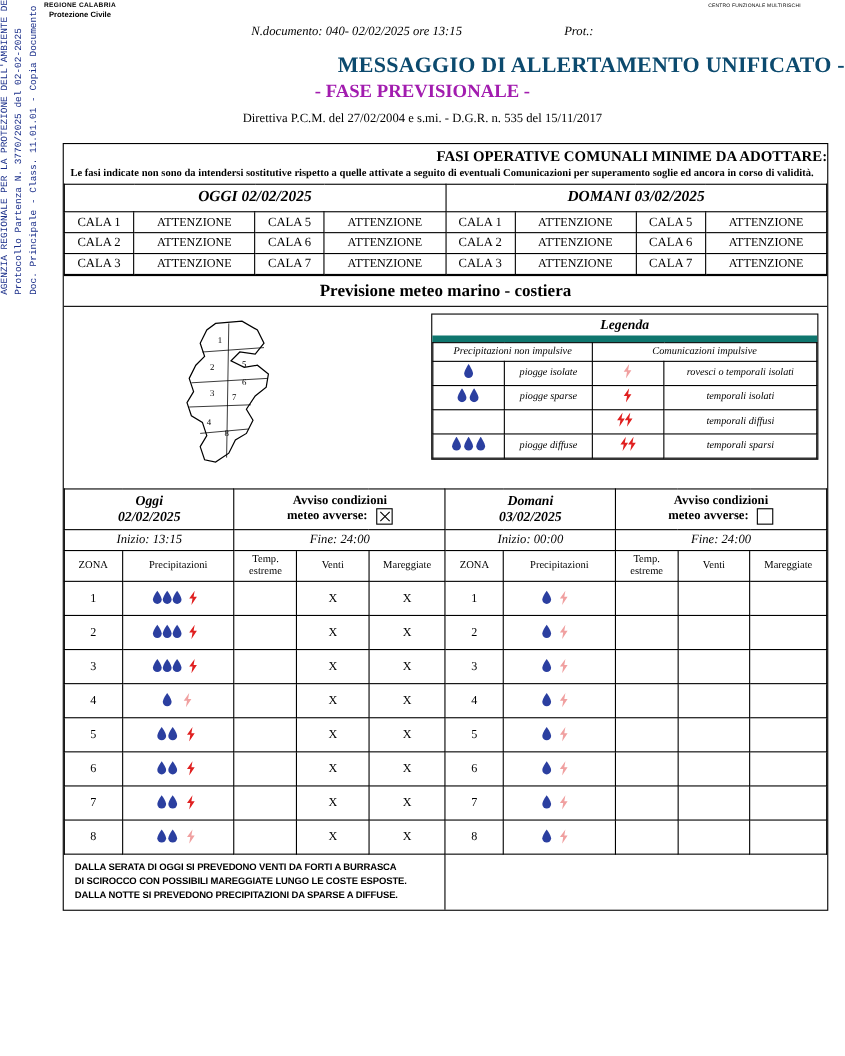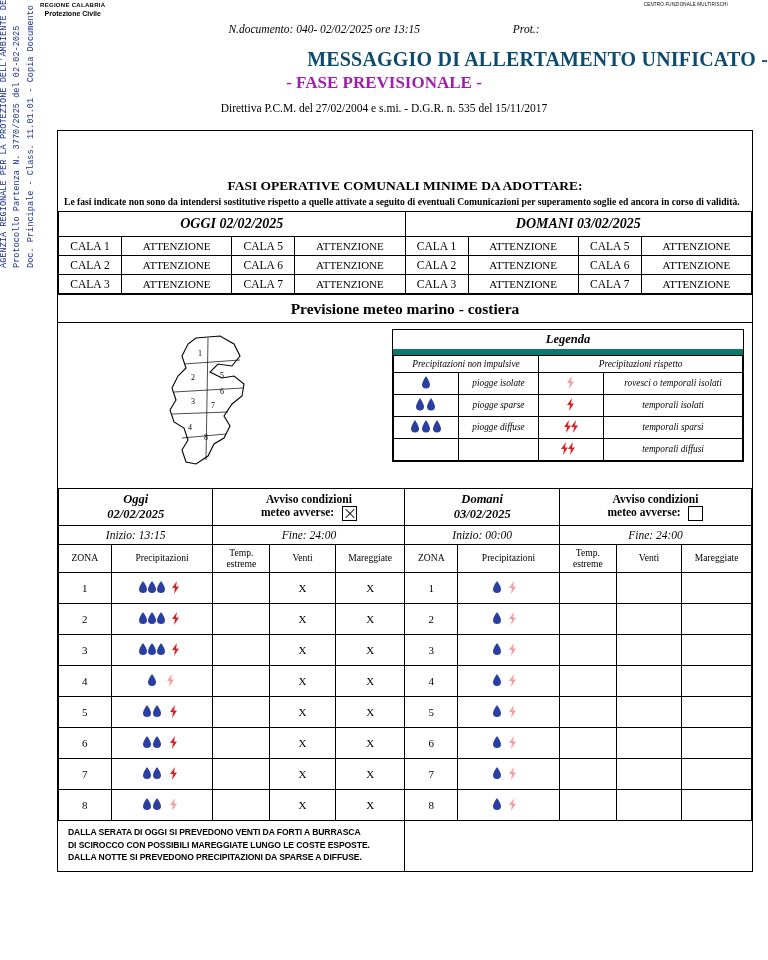--- a/index.html
+++ b/index.html
@@ -21,21 +21,21 @@
   
   .side-stamp{
     position:absolute;left:-2px;top:268px;width:640px;
     transform:rotate(-90deg);transform-origin:left top;
     color:#1b2f8a;font-family:"Liberation Mono",monospace;font-size:8.6px;line-height:1.55;
     white-space:pre;
   }
 
   
   .frame{position:absolute;left:57px;top:130px;width:694px;border:1px solid #000;}
-  .cell-title{text-align:center;font-weight:bold;font-size:13.5px;padding:3px 0 2px;margin-top:44px;}
+  .cell-title{text-align:right;font-weight:bold;font-size:13.5px;padding:3px 0 2px;}
   .note{font-size:9.6px;font-weight:bold;padding:0 6px 3px 6px;line-height:1.25;}
 
   table{border-collapse:collapse;width:100%;}
   td,th{border:1px solid #000;font-size:11px;text-align:center;}
 
   .day-head td{font-weight:bold;font-style:italic;font-size:14px;padding:4px 0;}
   .cala td{padding:3px 0;font-size:11.5px;}
   .cala .lbl{width:62px;margin-left:43px;}
   .cala .val{font-size:11px;}
 
@@ -166,21 +166,21 @@
         </svg>
       </div>
 
       <div class="legend-wrap">
         <div class="legend-box">
           <div class="legend-title">Legenda</div>
           <table>
             <tbody>
                 <tr class="legend-head">
               <td colspan="2">Precipitazioni non impulsive</td>
-              <td colspan="2">Precipitazioni rispetto</td>
+              <td colspan="2">Comunicazioni impulsive</td>
             </tr>
             <tr class="legend-row">
               <td class="ico">
                 <svg width="10" height="13" viewBox="0 0 10 13">
                       <path d="M5 0 C5 0 9 6 9 8.6 A4 4 0 0 1 1 8.6 C1 6 5 0 5 0 Z" fill="#2b3fa0"></path>
                     </svg>
               </td>
               <td>piogge isolate</td>
               <td class="ico">
                 <svg width="10" height="13" viewBox="0 0 10 13">
@@ -196,48 +196,48 @@
                   <path d="M16 0 C16 0 20 6 20 8.6 A4 4 0 0 1 12 8.6 C12 6 16 0 16 0 Z" fill="#2b3fa0"></path>
                 </svg>
               </td>
               <td>piogge sparse</td>
               <td class="ico">
                 <svg width="10" height="13" viewBox="0 0 10 13">
                       <path d="M6 0 L1 7 L4 7 L3 13 L8 5.5 L5 5.5 Z" fill="#e02020"></path>
                     </svg>
               </td>
               <td>temporali isolati</td>
+            </tr>
+            <tr class="legend-row">
+              <td class="ico"></td>
+              <td></td>
+              <td class="ico">
+                <svg width="22" height="13" viewBox="0 0 22 13">
+                  <path d="M6 0 L1 7 L4 7 L3 13 L8 5.5 L5 5.5 Z" fill="#e02020"></path>
+                  <path d="M13 0 L8 7 L11 7 L10 13 L15 5.5 L12 5.5 Z" fill="#e02020"></path>
+                </svg>
+              </td>
+              <td>temporali diffusi</td>
             </tr>
             <tr class="legend-row">
               <td class="ico">
                 <svg width="32" height="13" viewBox="0 0 32 13">
                   <path d="M5 0 C5 0 9 6 9 8.6 A4 4 0 0 1 1 8.6 C1 6 5 0 5 0 Z" fill="#2b3fa0"></path>
                   <path d="M16 0 C16 0 20 6 20 8.6 A4 4 0 0 1 12 8.6 C12 6 16 0 16 0 Z" fill="#2b3fa0"></path>
                   <path d="M27 0 C27 0 31 6 31 8.6 A4 4 0 0 1 23 8.6 C23 6 27 0 27 0 Z" fill="#2b3fa0"></path>
                 </svg>
               </td>
               <td>piogge diffuse</td>
               <td class="ico">
                 <svg width="16" height="13" viewBox="0 0 16 13">
                   <path d="M6 0 L1 7 L4 7 L3 13 L8 5.5 L5 5.5 Z" fill="#e02020"></path>
                   <path d="M13 0 L8 7 L11 7 L10 13 L15 5.5 L12 5.5 Z" fill="#e02020"></path>
                 </svg>
               </td>
               <td>temporali sparsi</td>
-            </tr>
-            <tr class="legend-row">
-              <td class="ico"></td>
-              <td></td>
-              <td class="ico">
-                <svg width="22" height="13" viewBox="0 0 22 13">
-                  <path d="M6 0 L1 7 L4 7 L3 13 L8 5.5 L5 5.5 Z" fill="#e02020"></path>
-                  <path d="M13 0 L8 7 L11 7 L10 13 L15 5.5 L12 5.5 Z" fill="#e02020"></path>
-                </svg>
-              </td>
-              <td>temporali diffusi</td>
             </tr>
           </tbody>
             </table>
         </div>
       </div>
     </div>
 
     <table>
       <tbody>
           <tr class="fc-head">

